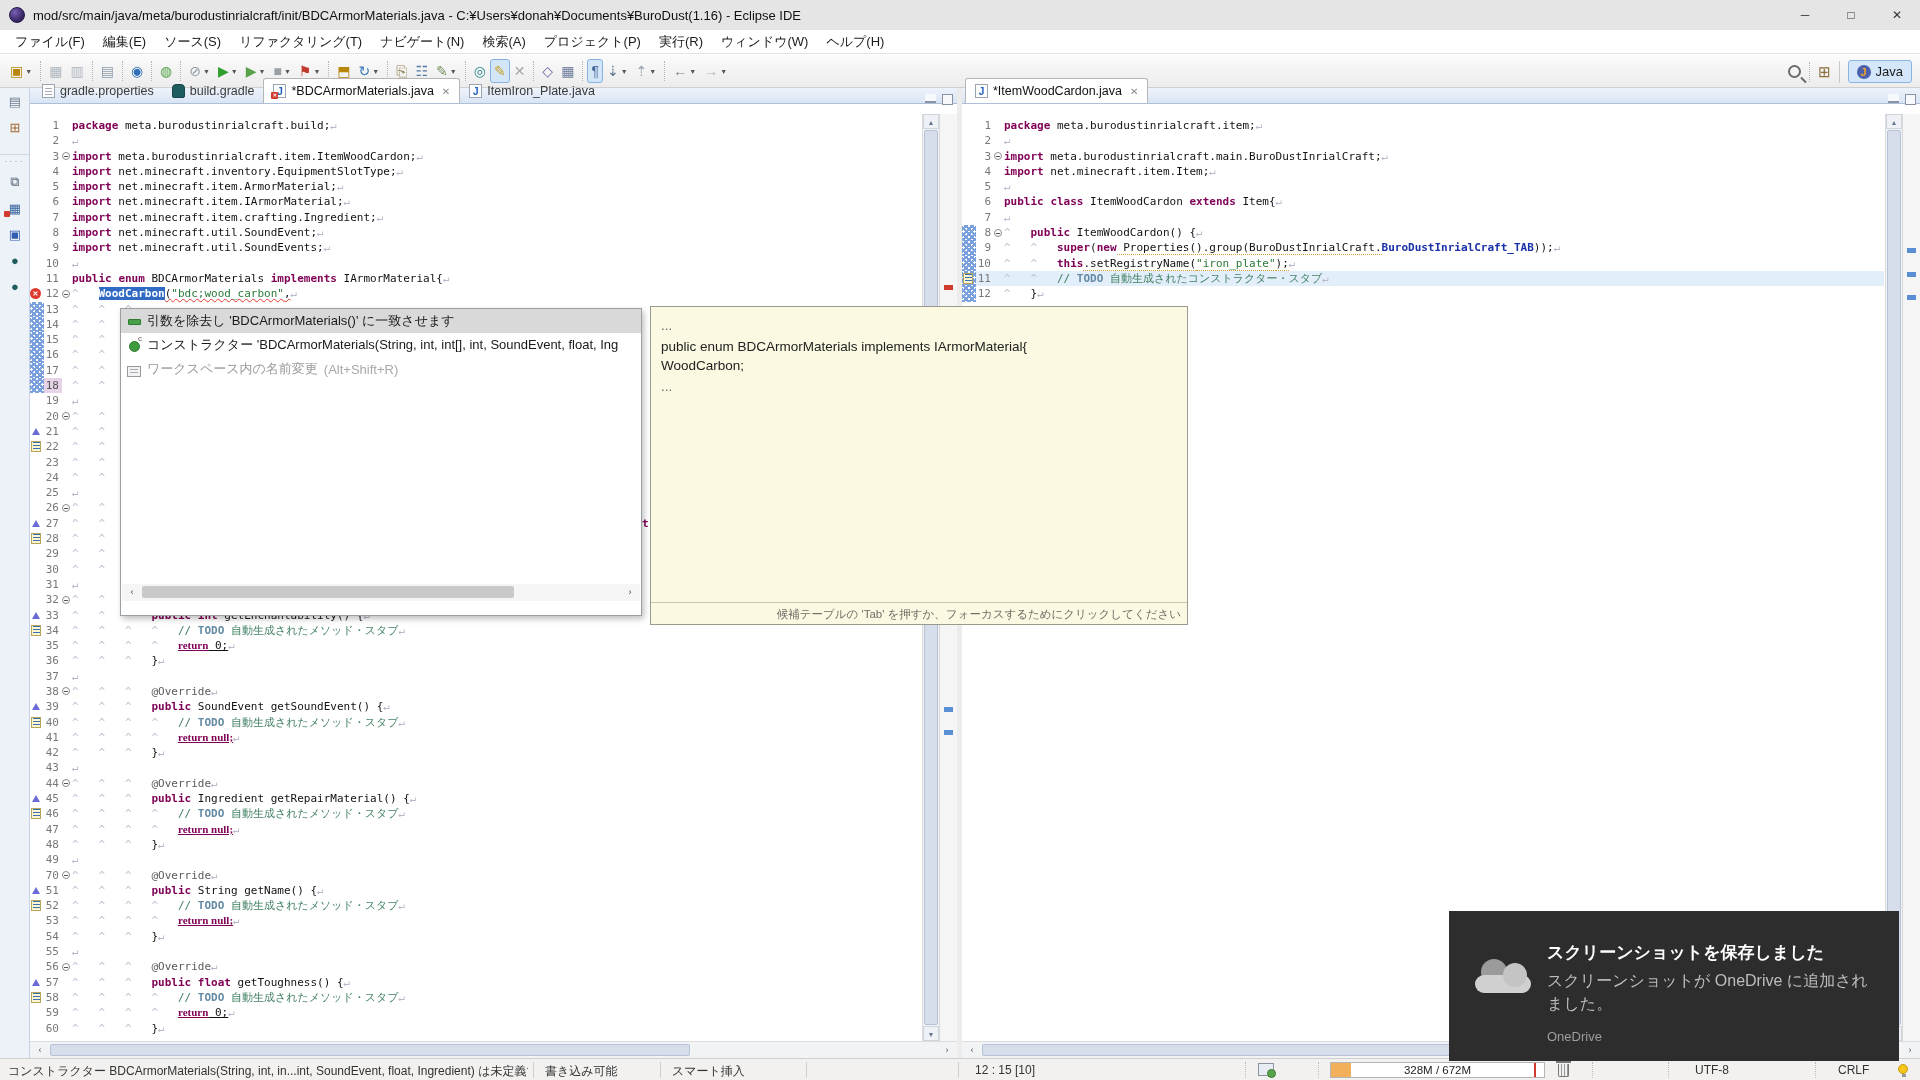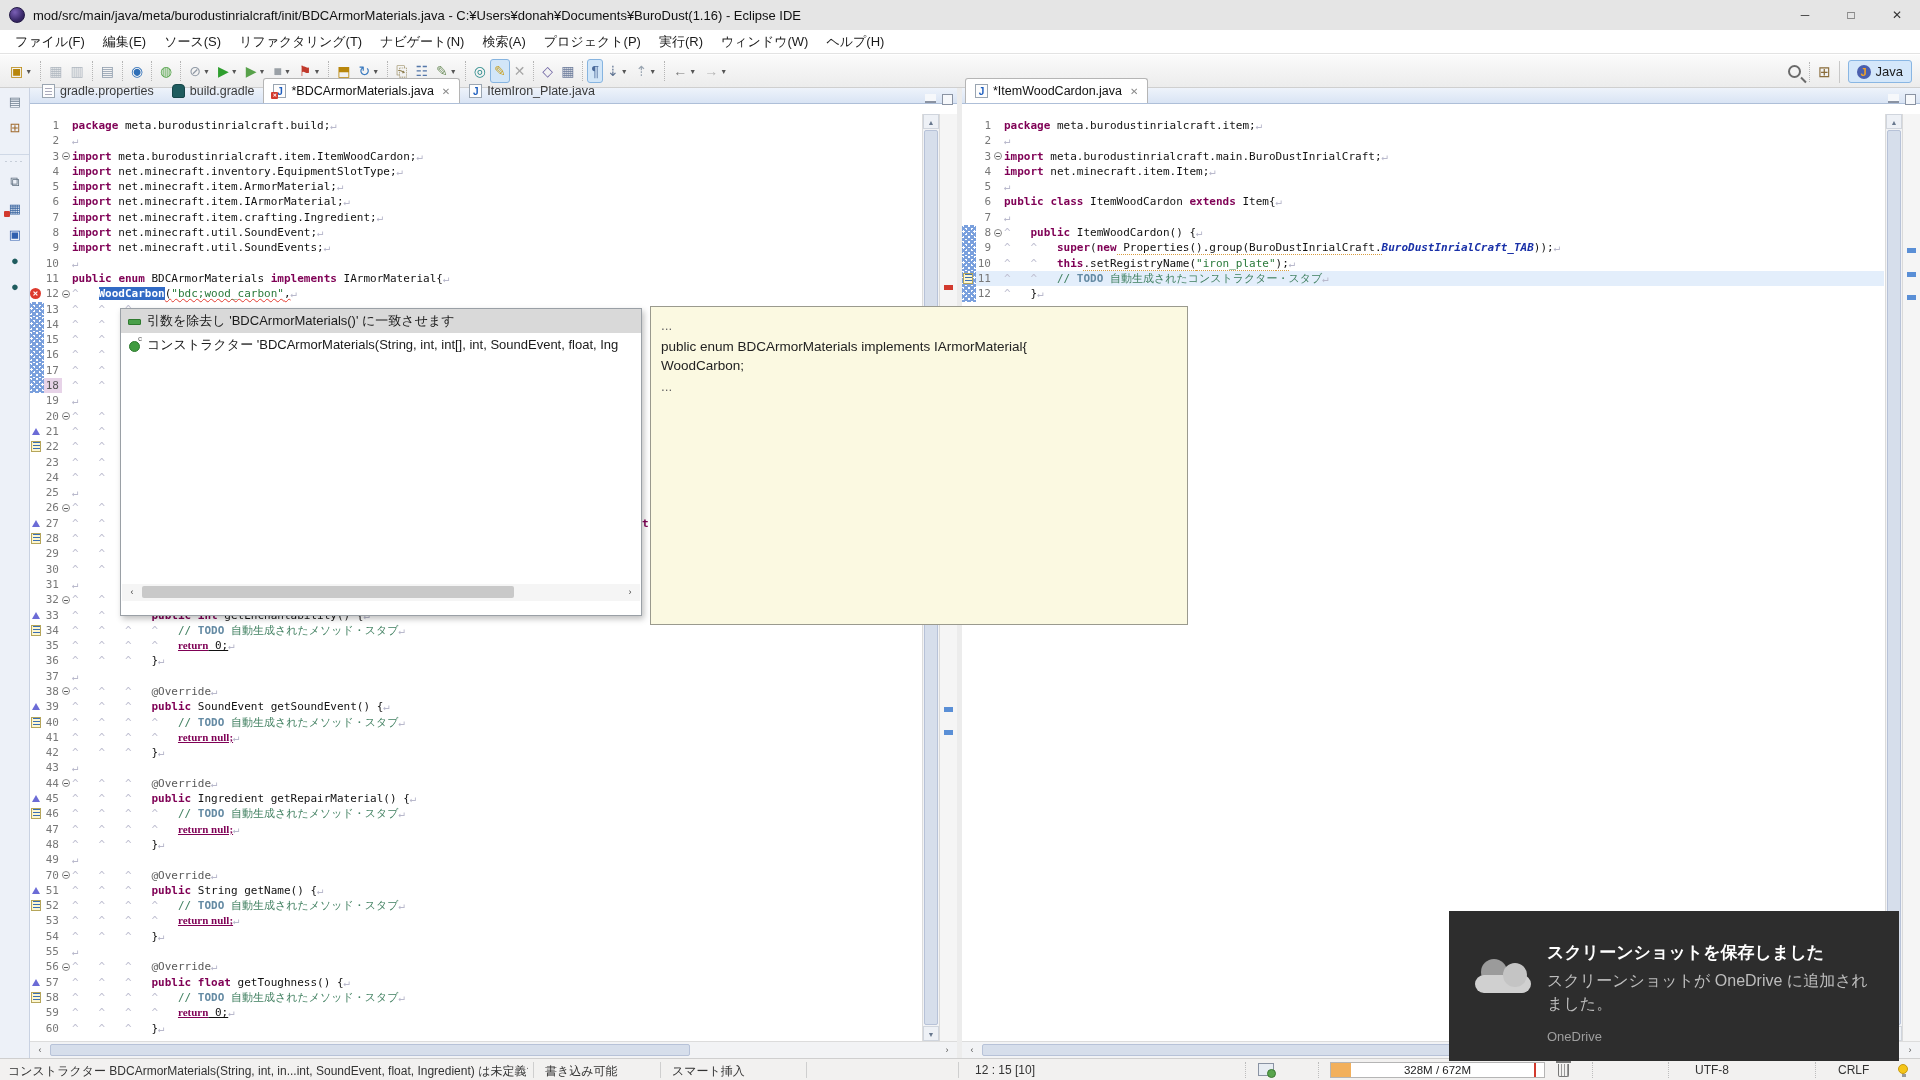--- a/index.html
+++ b/index.html
@@ -91,21 +91,21 @@
   
   .sk  { color:#7f0055; font-weight:bold; }
   .st  { color:#111; }
   .sc  { color:#3f7f5f; }
   .sd  { color:#648aa3; font-weight:bold; }
   .sw  { color:#c0c0d2; }
   .snl { color:#b9b9cc; }
   .sat { color:#5a5a5a; }
   .srk { color:#7f0055; font-weight:bold; text-decoration:underline;font-family:Liberation Serif, serif; }
   .srv { color:#111; text-decoration:underline; }
-  .sf  { color:#1a31a8; font-weight:bold; font-style:italic; }
+  .sf  { color:#1a31a8; font-weight:bold; }
   .ssel{ background:#316ac5; color:#fff; font-weight:bold; }
   .sew { color:#111; text-decoration:underline wavy 1px #e23a2e; }
   .ssew{ color:#2a7a3b; text-decoration:underline wavy 1px #e23a2e; }
   .swn { color:#111; border-bottom:1px dotted #d89c3e; }
   .sswn{ color:#2a7a3b; border-bottom:1px dotted #d89c3e; }
 
   
   .vscroll { position:absolute; top:26px; bottom:17px; right:18px; width:17px; background:#f2f3f5; border-left:1px solid #dcdcdc; }
   .vs-arrow { position:absolute; left:0; width:16px; height:15px; font-size:7px; color:#68788e; text-align:center; line-height:15px; background:#eef1f6; border:1px solid #d0d5dd; }
   .vs-up { top:0; } .vs-down { bottom:0; }
@@ -488,35 +488,41 @@
 <div id="popup">
   <div id="pu-items">
       <div class="pu-item sel">
         <span class="pi pi-remove"></span>
         <span>引数を除去し 'BDCArmorMaterials()' に一致させます</span>
       </div>
       <div class="pu-item">
         <span class="pi pi-ctor"></span>
         <span>コンストラクター 'BDCArmorMaterials(String, int, int[], int, SoundEvent, float, Ing</span>
       </div>
+      <div class="pu-item dis">
+        <span class="pi pi-rename"></span>
+        <span>ワークスペース内の名前変更</span>
+        <span class="pu-shortcut"> (Alt+Shift+R)</span>
+      </div>
     </div>
   <div id="pu-scroll">
     <div class="hs-arrow hs-left">‹</div>
     <div class="hs-thumb"></div>
     <div class="hs-arrow hs-right">›</div>
   </div>
 </div>
 
 <div id="tooltip">
   <div id="tt-body">
       <div class="dots" style="margin: 2px 0px;">...</div>
       <div>public enum BDCArmorMaterials implements IArmorMaterial{</div>
       <div>WoodCarbon;</div>
       <div class="dots" style="margin: 2px 0px;">...</div>
     </div>
+  <div id="tt-footer">候補テーブルの 'Tab' を押すか、フォーカスするためにクリックしてください</div>
 </div>
 
 <div id="toast">
   <div id="toast-cloud">
     <div class="c1"></div>
       <div class="base"></div>
       <div class="c2"></div>
   </div>
   <div id="toast-title">スクリーンショットを保存しました</div>
   <div id="toast-body">スクリーンショットが OneDrive に追加されました。</div>

